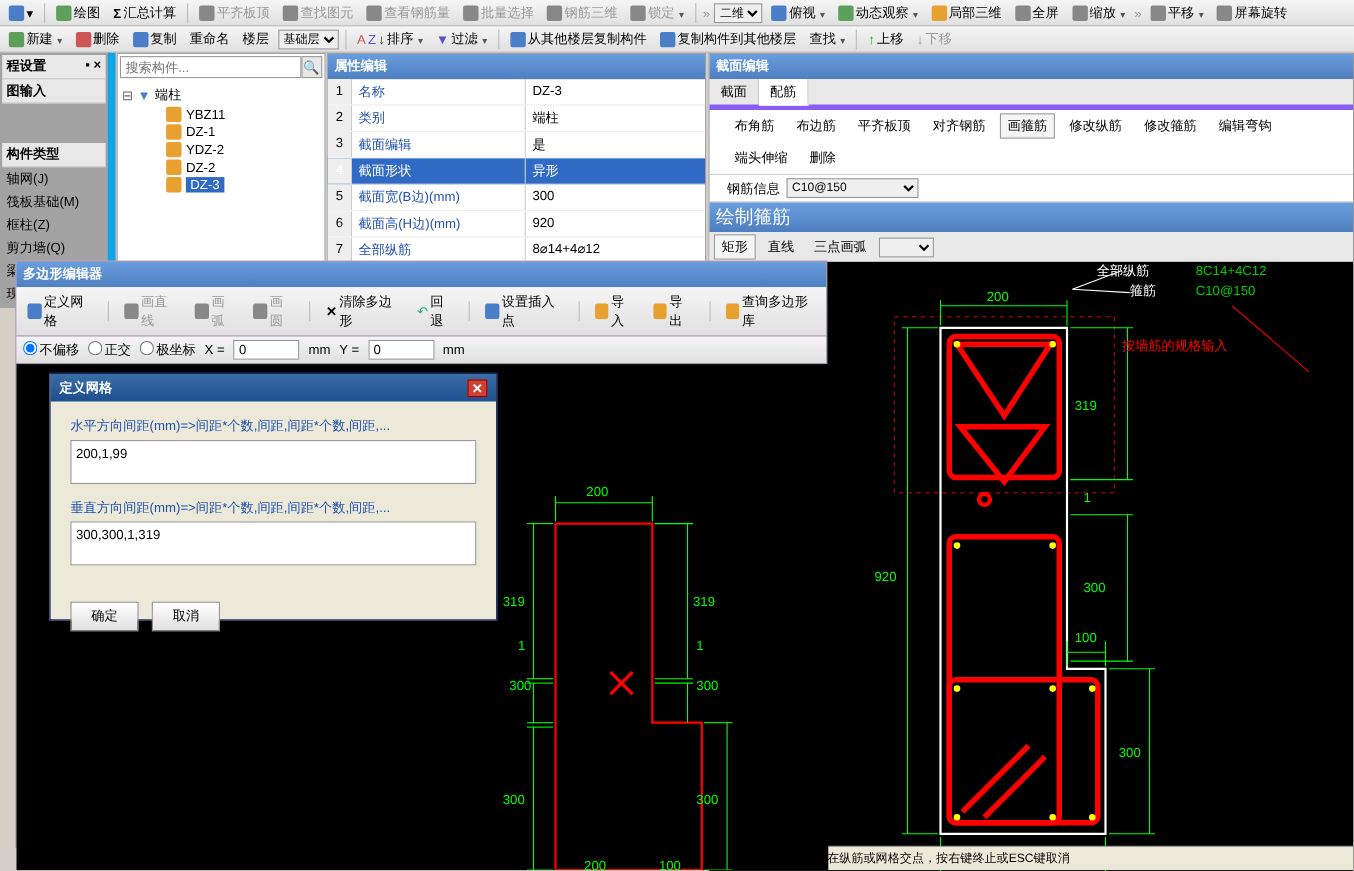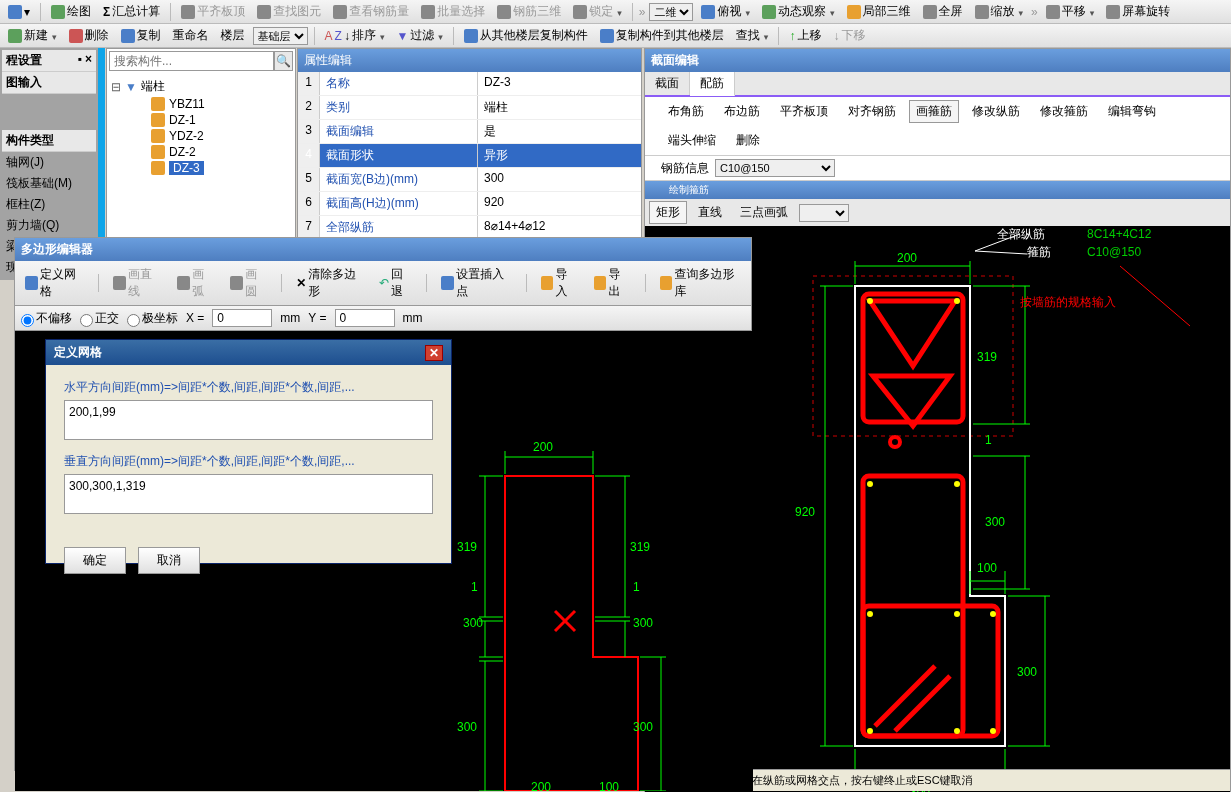--- a/index.html
+++ b/index.html
@@ -20,47 +20,47 @@
 .search-row{display:flex;padding:2px}
 .search-row input{flex:1;border:1px solid #999;height:20px;padding:0 4px}
 .search-btn{width:22px;height:20px;background:#e8e8e8;border:1px solid #999;display:flex;align-items:center;justify-content:center;cursor:pointer}
 .tree{padding:4px}
 .tree-node{display:flex;align-items:center;gap:4px;padding:1px 0;cursor:pointer}
 .tree-indent{width:16px}
 .tree-expand{width:10px;text-align:center;color:#666}
 .tree-icon{width:14px;height:14px;background:#e8a030;border-radius:2px}
 .tree-selected{background:#316ac5;color:#fff}
 .prop-panel{position:absolute;left:297px;top:48px;width:345px;height:200px;background:#fff;border:1px solid #999}
-.prop-title{background:linear-gradient(#6a9ede,#4e7ec0);color:#fff;font-weight:normal;padding:3px 6px}
+.prop-title{background:linear-gradient(#6a9ede,#4e7ec0);color:#fff;font-weight:bold;padding:3px 6px}
 .prop-hdr{display:flex;background:#efefef;border-bottom:1px solid #ccc}
 .prop-hdr-cell{padding:3px 6px;border-right:1px solid #ccc}
 .prop-hdr-name{width:180px}
 .prop-hdr-val{flex:1;background:#f0a830;color:#fff;text-align:center}
 .prop-row{display:flex;border-bottom:1px solid #eee}
 .prop-num{width:22px;text-align:center;background:#efefef;border-right:1px solid #ccc;padding:3px 0}
 .prop-name{width:158px;padding:3px 6px;color:#2050b0;border-right:1px solid #ccc}
 .prop-val{flex:1;padding:3px 6px}
 .prop-row.sel{background:#316ac5;color:#fff}
 .prop-row.sel .prop-name{color:#fff}
 .section-panel{position:absolute;left:644px;top:48px;width:587px;height:744px;background:#fff;border:1px solid #999}
 .sec-title{background:linear-gradient(#6a9ede,#4e7ec0);color:#fff;font-weight:bold;padding:3px 6px}
-.sec-tabs{display:flex;background:#e8e8e8;border-bottom:2px solid #8b5cf6}
+.sec-tabs{display:flex;background:#e8e8e8;border-bottom:5px solid #8b5cf6}
 .sec-tab{padding:3px 10px;cursor:pointer;border-right:1px solid #ccc}
 .sec-tab.active{background:#fff;border-bottom:1px solid #fff;margin-bottom:-1px}
 .sec-toolbar{padding:3px 16px;display:flex;align-items:center;gap:6px;border-bottom:1px solid #ccc;flex-wrap:wrap}
 .sec-btn{padding:2px 6px;cursor:pointer;border:1px solid transparent}
 .sec-btn.boxed{border:1px solid #999;background:#f5f5f5}
 .sec-draw{background:#000;height:630px;position:relative}
-.sub-title{background:linear-gradient(#6a9ede,#4e7ec0);color:#fff;padding:2px 24px;font-size:10px}
+.sub-title{background:linear-gradient(#6a9ede,#4e7ec0);color:#fff;padding:2px 6px;font-size:17px}
 .sub-toolbar{background:#e8e8e8;padding:2px 4px;display:flex;gap:4px;align-items:center}
 .poly-editor{position:absolute;left:14px;top:237px;width:738px;height:534px;background:#f0abfc;border:1px solid #999;z-index:10}
 .poly-title{background:linear-gradient(#6a9ede,#4e7ec0);color:#fff;font-weight:bold;padding:3px 6px}
 .poly-toolbar{background:linear-gradient(#f5f5f5,#e0e0e0);padding:3px 6px;display:flex;gap:8px;align-items:center;border-bottom:1px solid #999}
 .poly-toolbar2{background:linear-gradient(#f5f5f5,#e0e0e0);padding:3px 6px;display:flex;gap:8px;align-items:center;border-bottom:1px solid #999}
-.radio-grp{display:flex;align-items:flex-end;gap:2px}
+.radio-grp{display:flex;align-items:flex-start;gap:2px}
 .coord-inp{width:60px;border:1px solid #999;height:18px;padding:0 4px}
 .grid-dialog{position:absolute;left:45px;top:339px;width:407px;height:225px;background:#ece9d8;border:1px solid #0a246a;z-index:20;box-shadow:3px 3px 8px rgba(0,0,0,0.4)}
 .dlg-title{background:linear-gradient(#3a6ea5,#1d4e8f);color:#fff;font-weight:bold;padding:4px 8px;display:flex;justify-content:space-between;align-items:center}
 .dlg-close{width:18px;height:16px;background:#d04030;color:#fff;text-align:center;cursor:pointer;font-weight:bold;line-height:14px;border:1px solid #900}
 .dlg-body{padding:14px 18px}
 .dlg-label{color:#2050b0;margin-bottom:4px}
 .dlg-input{width:100%;height:40px;border:1px solid #999;padding:4px;background:#fff;resize:none;margin-bottom:10px}
 .dlg-btns{display:flex;justify-content:flex-start;gap:12px;padding:6px 18px}
 .dlg-btn{padding:4px 18px;border:1px solid #999;background:linear-gradient(#fff,#e0e0e0);cursor:pointer}
 .status-bar{position:absolute;bottom:0;left:780px;right:0;background:#ece9d8;border-top:1px solid #999;padding:3px 8px;font-size:11px}

